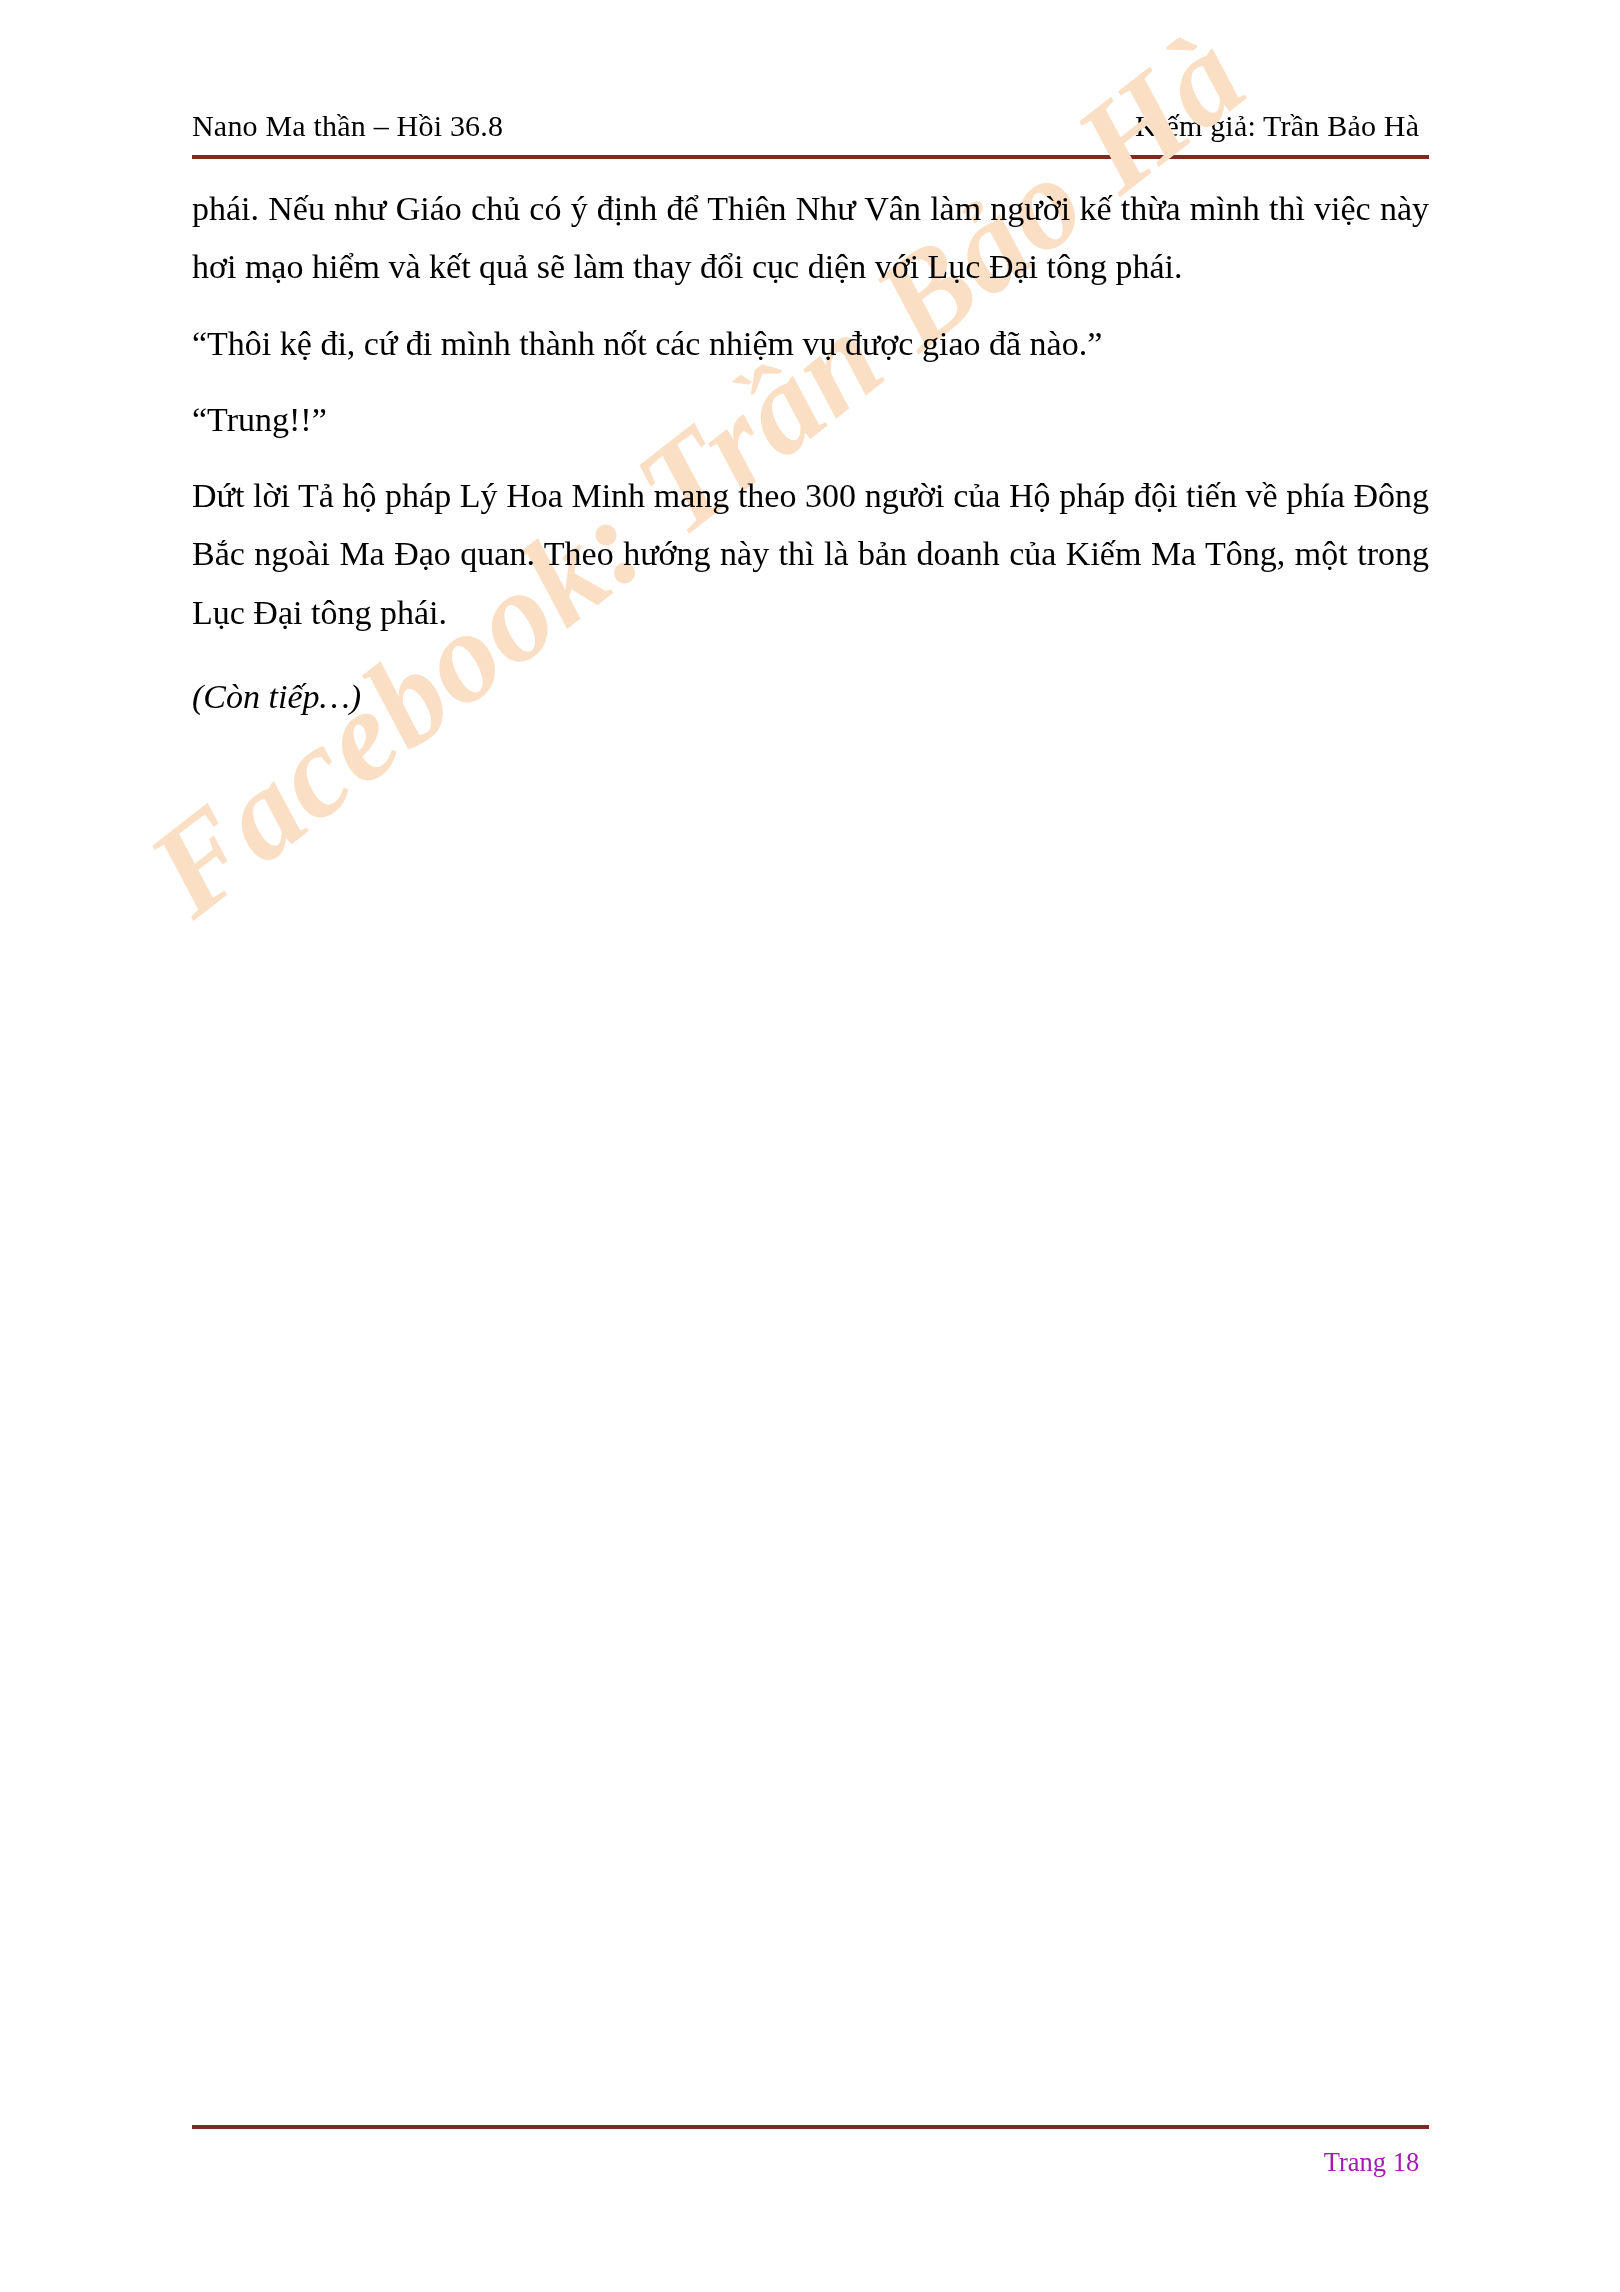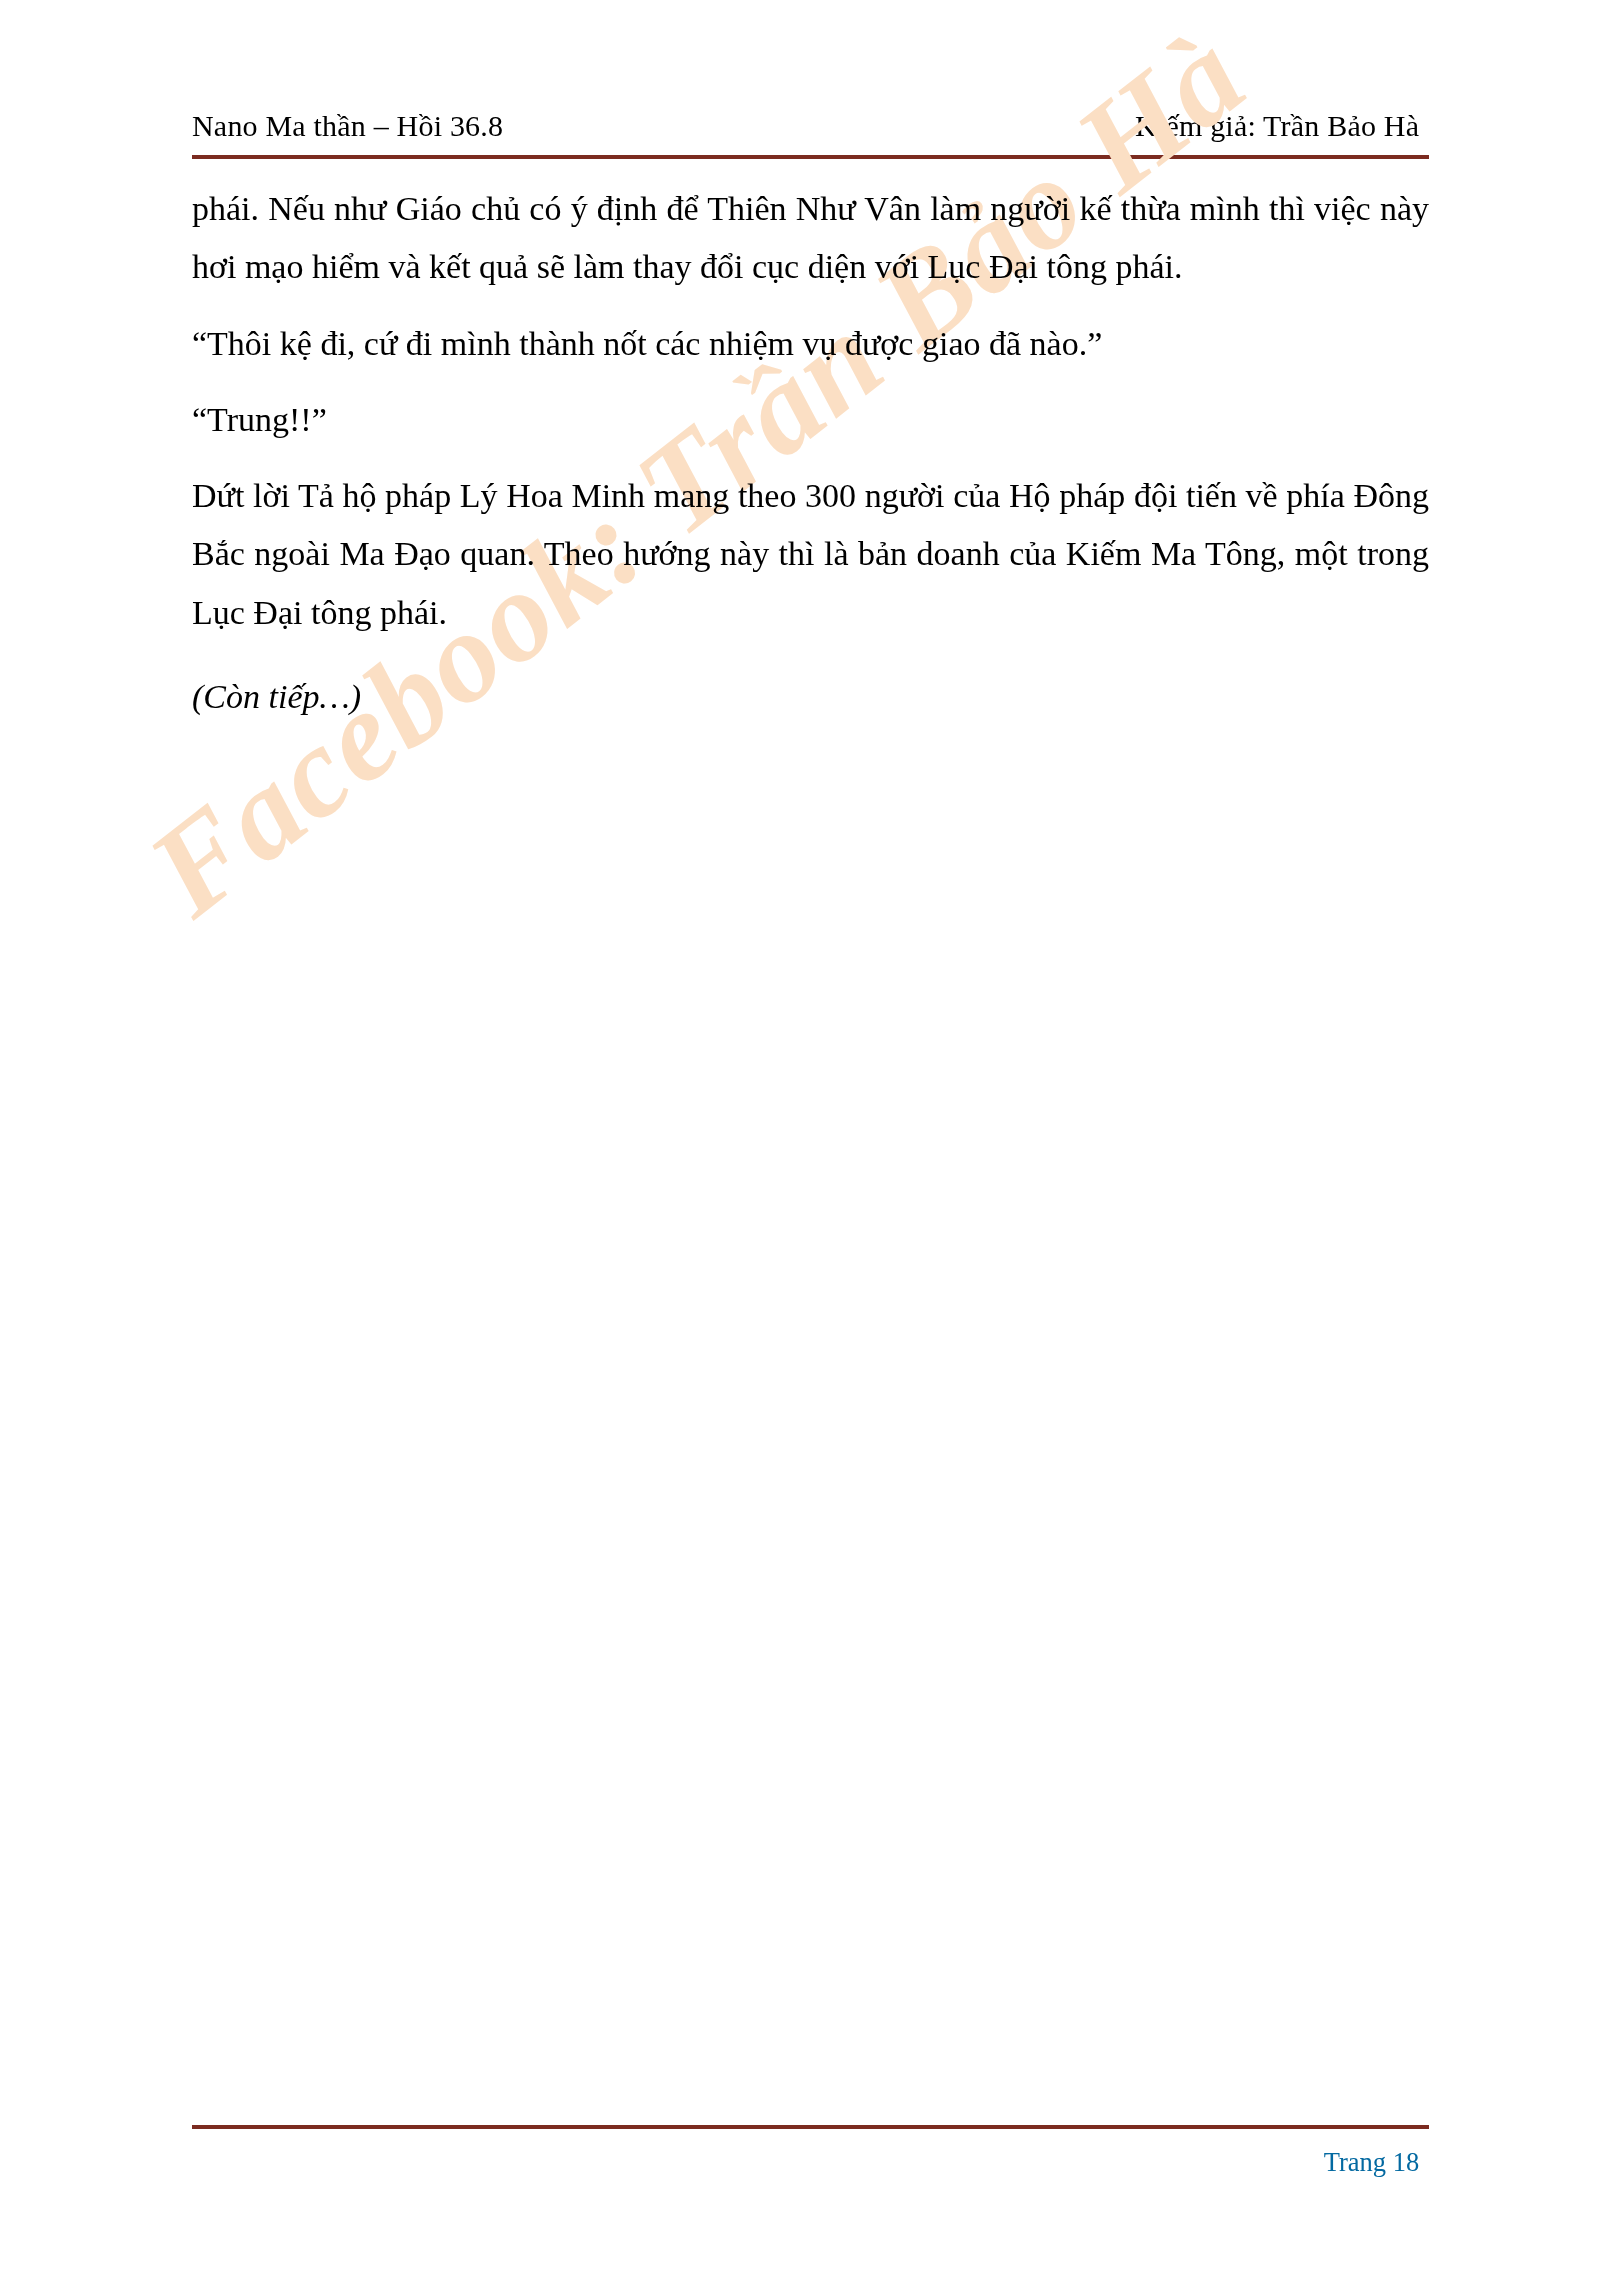--- a/index.html
+++ b/index.html
@@ -109,21 +109,21 @@
     border-bottom: 1px solid #7b2b20;
   }
   .footer {
     position: absolute;
     left: 192px;
     top: 2147px;
     width: 1237px;
     display: flex;
     justify-content: flex-end;
     font-size: 26.5px;
-    color: #0369a1;
+    color: #a21caf;
   }
   .footer-page {
     padding-right: 9.8px;
     white-space: nowrap;
   }
 </style>
 </head>
 <body>
 
 <div class="page">

